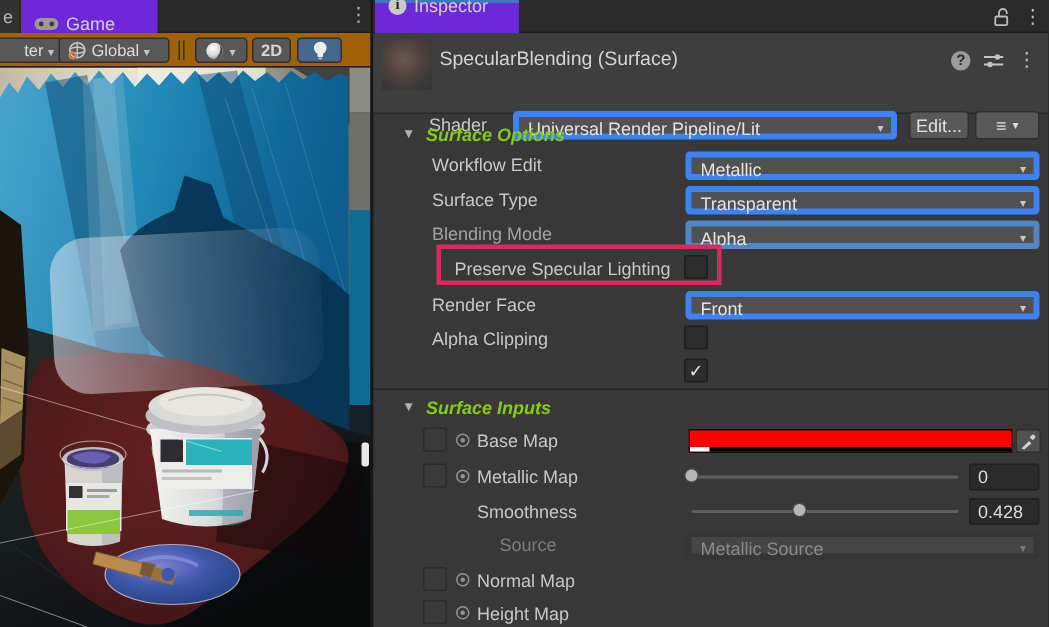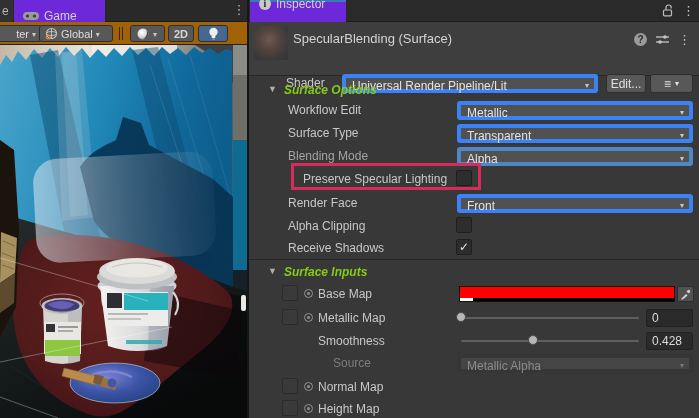--- a/index.html
+++ b/index.html
@@ -371,21 +371,20 @@
         <span class="caret">▾</span>
       </div>
     </div>
 
     <div class="row" style="top:216px">
       <span class="lbl" style="left:39px">Alpha Clipping</span>
       <div class="checkbox"></div>
     </div>
 
     <div class="row" style="top:238px">
-      <span class="lbl" style="left:39px">Receive Shadows</span>
       <div class="checkbox">
         <span>✓</span>
       </div>
     </div>
 
     <div class="sep-line" style="top:259px"></div>
 
     <div class="row" style="top:263px">
       <span class="foldout">▼</span>
       <span class="section-head">Surface Inputs</span>
@@ -424,21 +423,21 @@
     <div class="row" style="top:331px">
       <span class="lbl" style="left:69px">Smoothness</span>
       <div class="slider-track"></div>
       <div class="slider-knob" style="left:279px"></div>
       <div class="valbox">0.428</div>
     </div>
 
     <div class="row" style="top:353px">
       <span class="lbl dim" style="left:84px">Source</span>
       <div class="dropdown disabled">
-        <span class="dd-text">Metallic Alpha</span>
+        <span class="dd-text">Metallic Source</span>
         <span class="caret">▾</span>
       </div>
     </div>
 
     <div class="row" style="top:377px">
       <div class="tex-slot"></div>
       <div class="target-icon">
           <span></span>
         </div>
       <span class="lbl" style="left:69px">Normal Map</span>

